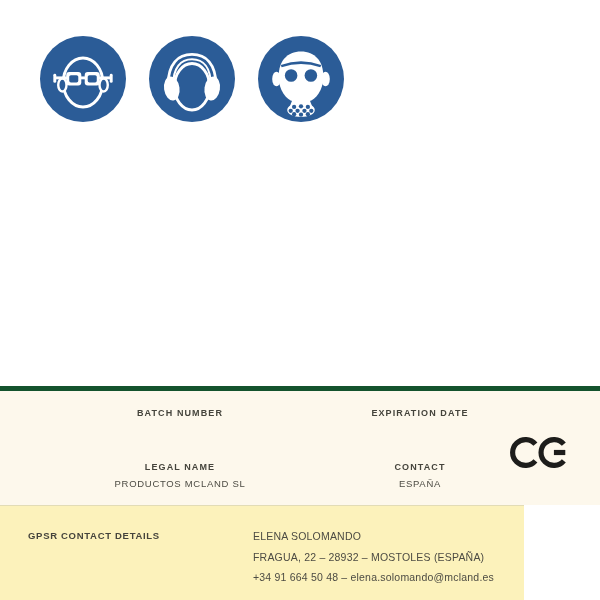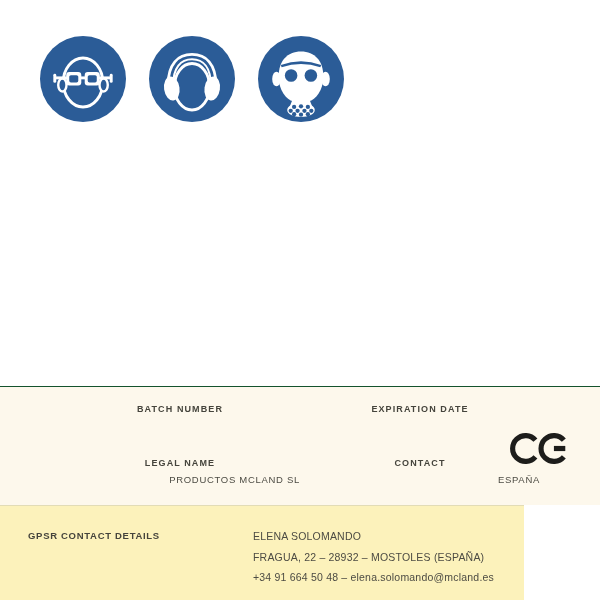--- a/index.html
+++ b/index.html
@@ -8,36 +8,36 @@
     background:#ffffff;
     font-family:"Liberation Sans", sans-serif;
     color:#45443c;
   }
   
   .icons-row{position:absolute;left:40px;top:36px;display:flex;gap:23px;}
   .safety-icon{width:86px;height:86px;display:block;}
   
   .info-section{
     position:absolute;left:0;top:386px;width:600px;height:119px;
-    background:#fdf8ec;border-top:1px solid #14532d;box-sizing:border-box;
+    background:#fdf8ec;border-top:5px solid #14532d;box-sizing:border-box;
   }
   .info-col{position:absolute;top:0;height:100%;width:240px;text-align:center;}
   .col-left{left:60px;}
   .col-right{left:300px;}
   .field-label{
     position:absolute;width:100%;left:0;
     font-size:9px;font-weight:bold;letter-spacing:1.1px;color:#45443c;
   }
   .field-value{
     position:absolute;width:100%;left:0;
     font-size:9.5px;font-weight:normal;letter-spacing:0.7px;color:#4c4b43;
   }
   .row1{top:17px;}
   .row2{top:71px;}
-  .row2v{top:87px;text-align:right;}
+  .row2v{top:87px;}
   .ce-mark{position:absolute;right:28px;top:44px;width:62px;height:35px;}
   
   .contact-section{
     position:absolute;left:0;top:505px;width:524px;height:95px;
     background:#fcf2bb;border-top:1px solid #e2dcb6;box-sizing:border-box;
   }
   .gpsr-label{
     position:absolute;left:28px;top:24px;
     font-size:9.5px;font-weight:bold;letter-spacing:0.7px;color:#45443c;
   }

